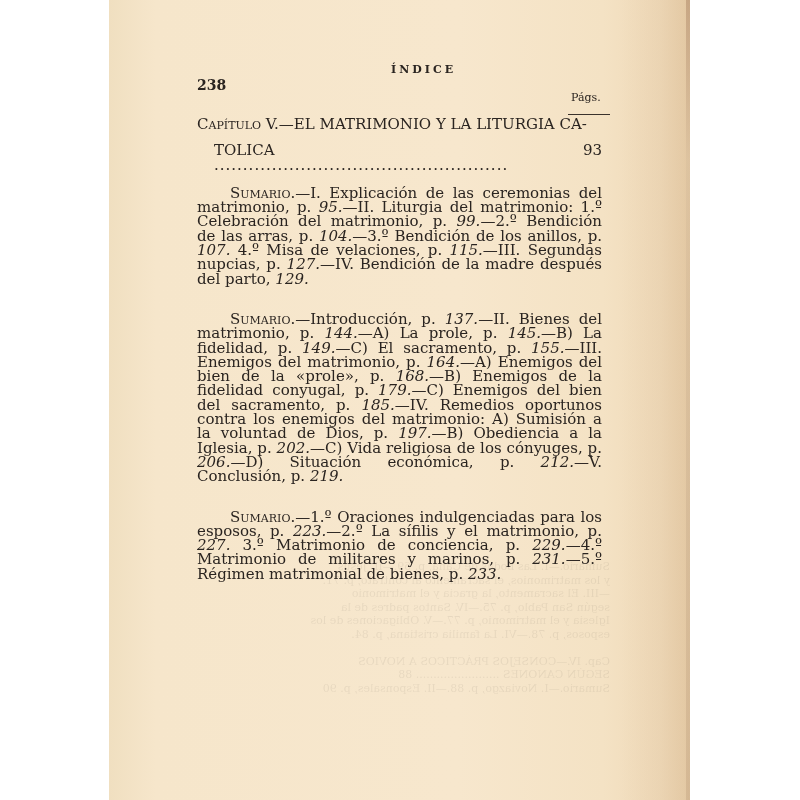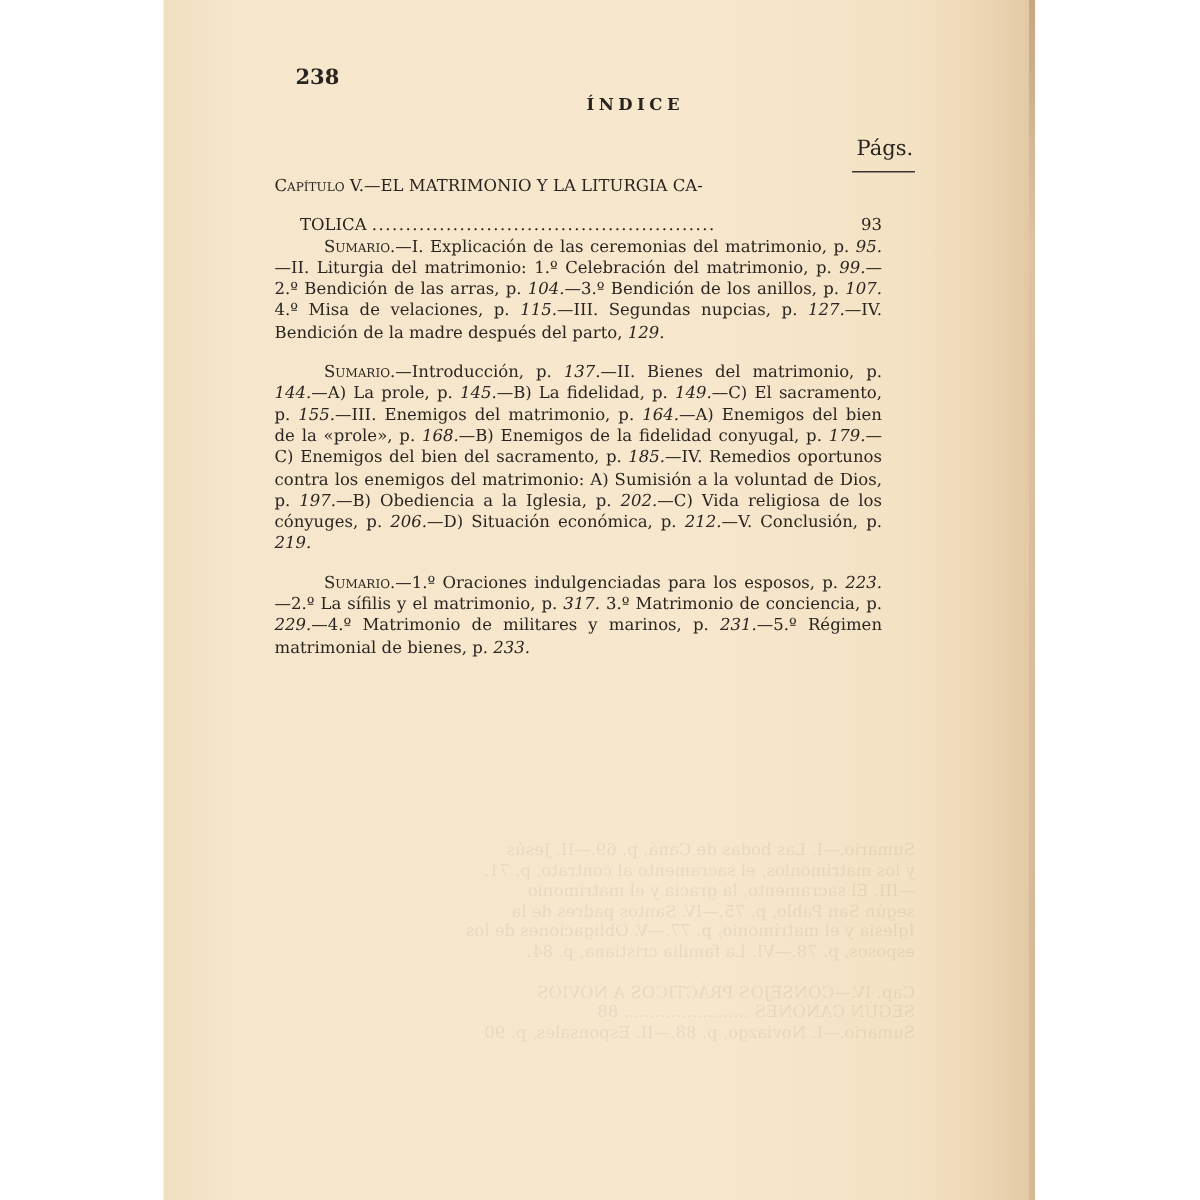--- a/index.html
+++ b/index.html
@@ -7,32 +7,32 @@
          font-family:"DejaVu Serif","Liberation Serif",serif; color:#2a2420; }
   .page { position:absolute; left:109px; top:0; width:581px; height:800px;
           background: linear-gradient(90deg,#f0dfc0 0%,#f6e6cb 8%,#f7e7cd 60%,#f4e2c4 85%,#efd9b8 95%,#e9cfaa 100%); }
   .page-edge { position:absolute; left:686px; top:0; width:4px; height:800px;
                background: linear-gradient(180deg,#b08a6a 0%,#d9bf9d 20%,#cfb493 60%,#c9ab88 100%); opacity:.55; }
   .shade { position:absolute; left:620px; top:0; width:70px; height:800px;
            background: linear-gradient(90deg,rgba(0,0,0,0) 0%,rgba(170,130,90,.10) 100%); }
   .bleed { position:absolute; left:230px; top:560px; width:380px; color:#000; opacity:.06;
            font-size:11px; line-height:13.5px; transform: scaleX(-1); }
   .bleed div { white-space:nowrap; overflow:hidden; }
-  .pnum { position:absolute; left:197px; top:44px; font-size:14px; font-weight:bold; }
+  .pnum { position:absolute; left:197px; top:77px; font-size:14px; font-weight:bold; }
   .title { position:absolute; left:370px; top:63px; font-size:11px; font-weight:bold; letter-spacing:3px;margin-left:21px; }
-  .pags { position:absolute; left:571px; top:91px; font-size:14px; }
+  .pags { position:absolute; left:571px; top:91px; font-size:11px; }
   .rule { position:absolute; left:568px; top:114px; width:42px; height:1px; background:#3a322c; }
-  .toc { position:absolute; left:183px; top:117px; width:405px; font-size:11px; line-height:14.3px; }
+  .toc { position:absolute; left:197px; top:117px; width:405px; font-size:15px; line-height:14.3px; }
   .entry { position:relative; }
   .head { display:flex; align-items:baseline; }
   .head .lead { flex:1; }
   .head .pg { width:34px; text-align:right;margin-top:12px; }
   .sc { font-variant:small-caps; }
   .dots { letter-spacing:1px; }
-  .sum { padding-left:0; text-indent:33px; text-align:justify; margin-top:0; }
+  .sum { padding-left:0; text-indent:33px; text-align:justify; margin-top:14px; }
   .sum i { font-style:italic; }
   .gap1 { height:12px; }
   .gap2 { height:12px; }
   .cont { padding-left:17px;gap:12px; }
 </style>
 </head>
 <body>
 
 <div class="page"></div>
 <div class="shade"></div>
@@ -71,19 +71,19 @@
 
   <div class="gap1"></div>
 
   <div class="entry">
     <div class="sum"><span class="sc">Sumario.</span><span>—Introducción, p. </span><i>137.</i><span>—II. Bienes del matrimonio, p. </span><i>144.</i><span>—A) La prole, p. </span><i>145.</i><span>—B) La fidelidad, p. </span><i>149.</i><span>—C) El sacramento, p. </span><i>155.</i><span>—III. Enemigos del matrimonio, p. </span><i>164.</i><span>—A) Enemigos del bien de la «prole», p. </span><i>168.</i><span>—B) Enemigos de la fidelidad conyugal, p. </span><i>179.</i><span>—C) Enemigos del bien del sacramento, p. </span><i>185.</i><span>—IV. Remedios oportunos contra los enemigos del matrimonio: A) Sumisión a la voluntad de Dios, p. </span><i>197.</i><span>—B) Obediencia a la Iglesia, p. </span><i>202.</i><span>—C) Vida religiosa de los cónyuges, p. </span><i>206.</i><span>—D) Situación económica, p. </span><i>212.</i><span>—V. Conclusión, p. </span><i>219.</i></div>
   </div>
 
   <div class="gap2"></div>
 
   <div class="entry">
-    <div class="sum"><span class="sc">Sumario.</span><span>—1.º Oraciones indulgenciadas para los esposos, p. </span><i>223.</i><span>—2.º La sífilis y el matrimonio, p. </span><i>317.</i><span> 3.º Matrimonio de conciencia, p. </span><i>229.</i><span>—4.º Matrimonio de militares y marinos, p. </span><i>231.</i><span>—5.º Régimen matrimonial de bienes, p. </span><i>233.</i></div>
+    <div class="sum"><span class="sc">Sumario.</span><span>—1.º Oraciones indulgenciadas para los esposos, p. </span><i>223.</i><span>—2.º La sífilis y el matrimonio, p. </span><i>227.</i><span> 3.º Matrimonio de conciencia, p. </span><i>229.</i><span>—4.º Matrimonio de militares y marinos, p. </span><i>231.</i><span>—5.º Régimen matrimonial de bienes, p. </span><i>233.</i></div>
   </div>
 
   <div class="gap2"></div>
 
 
 </div>
 
 </body></html>

